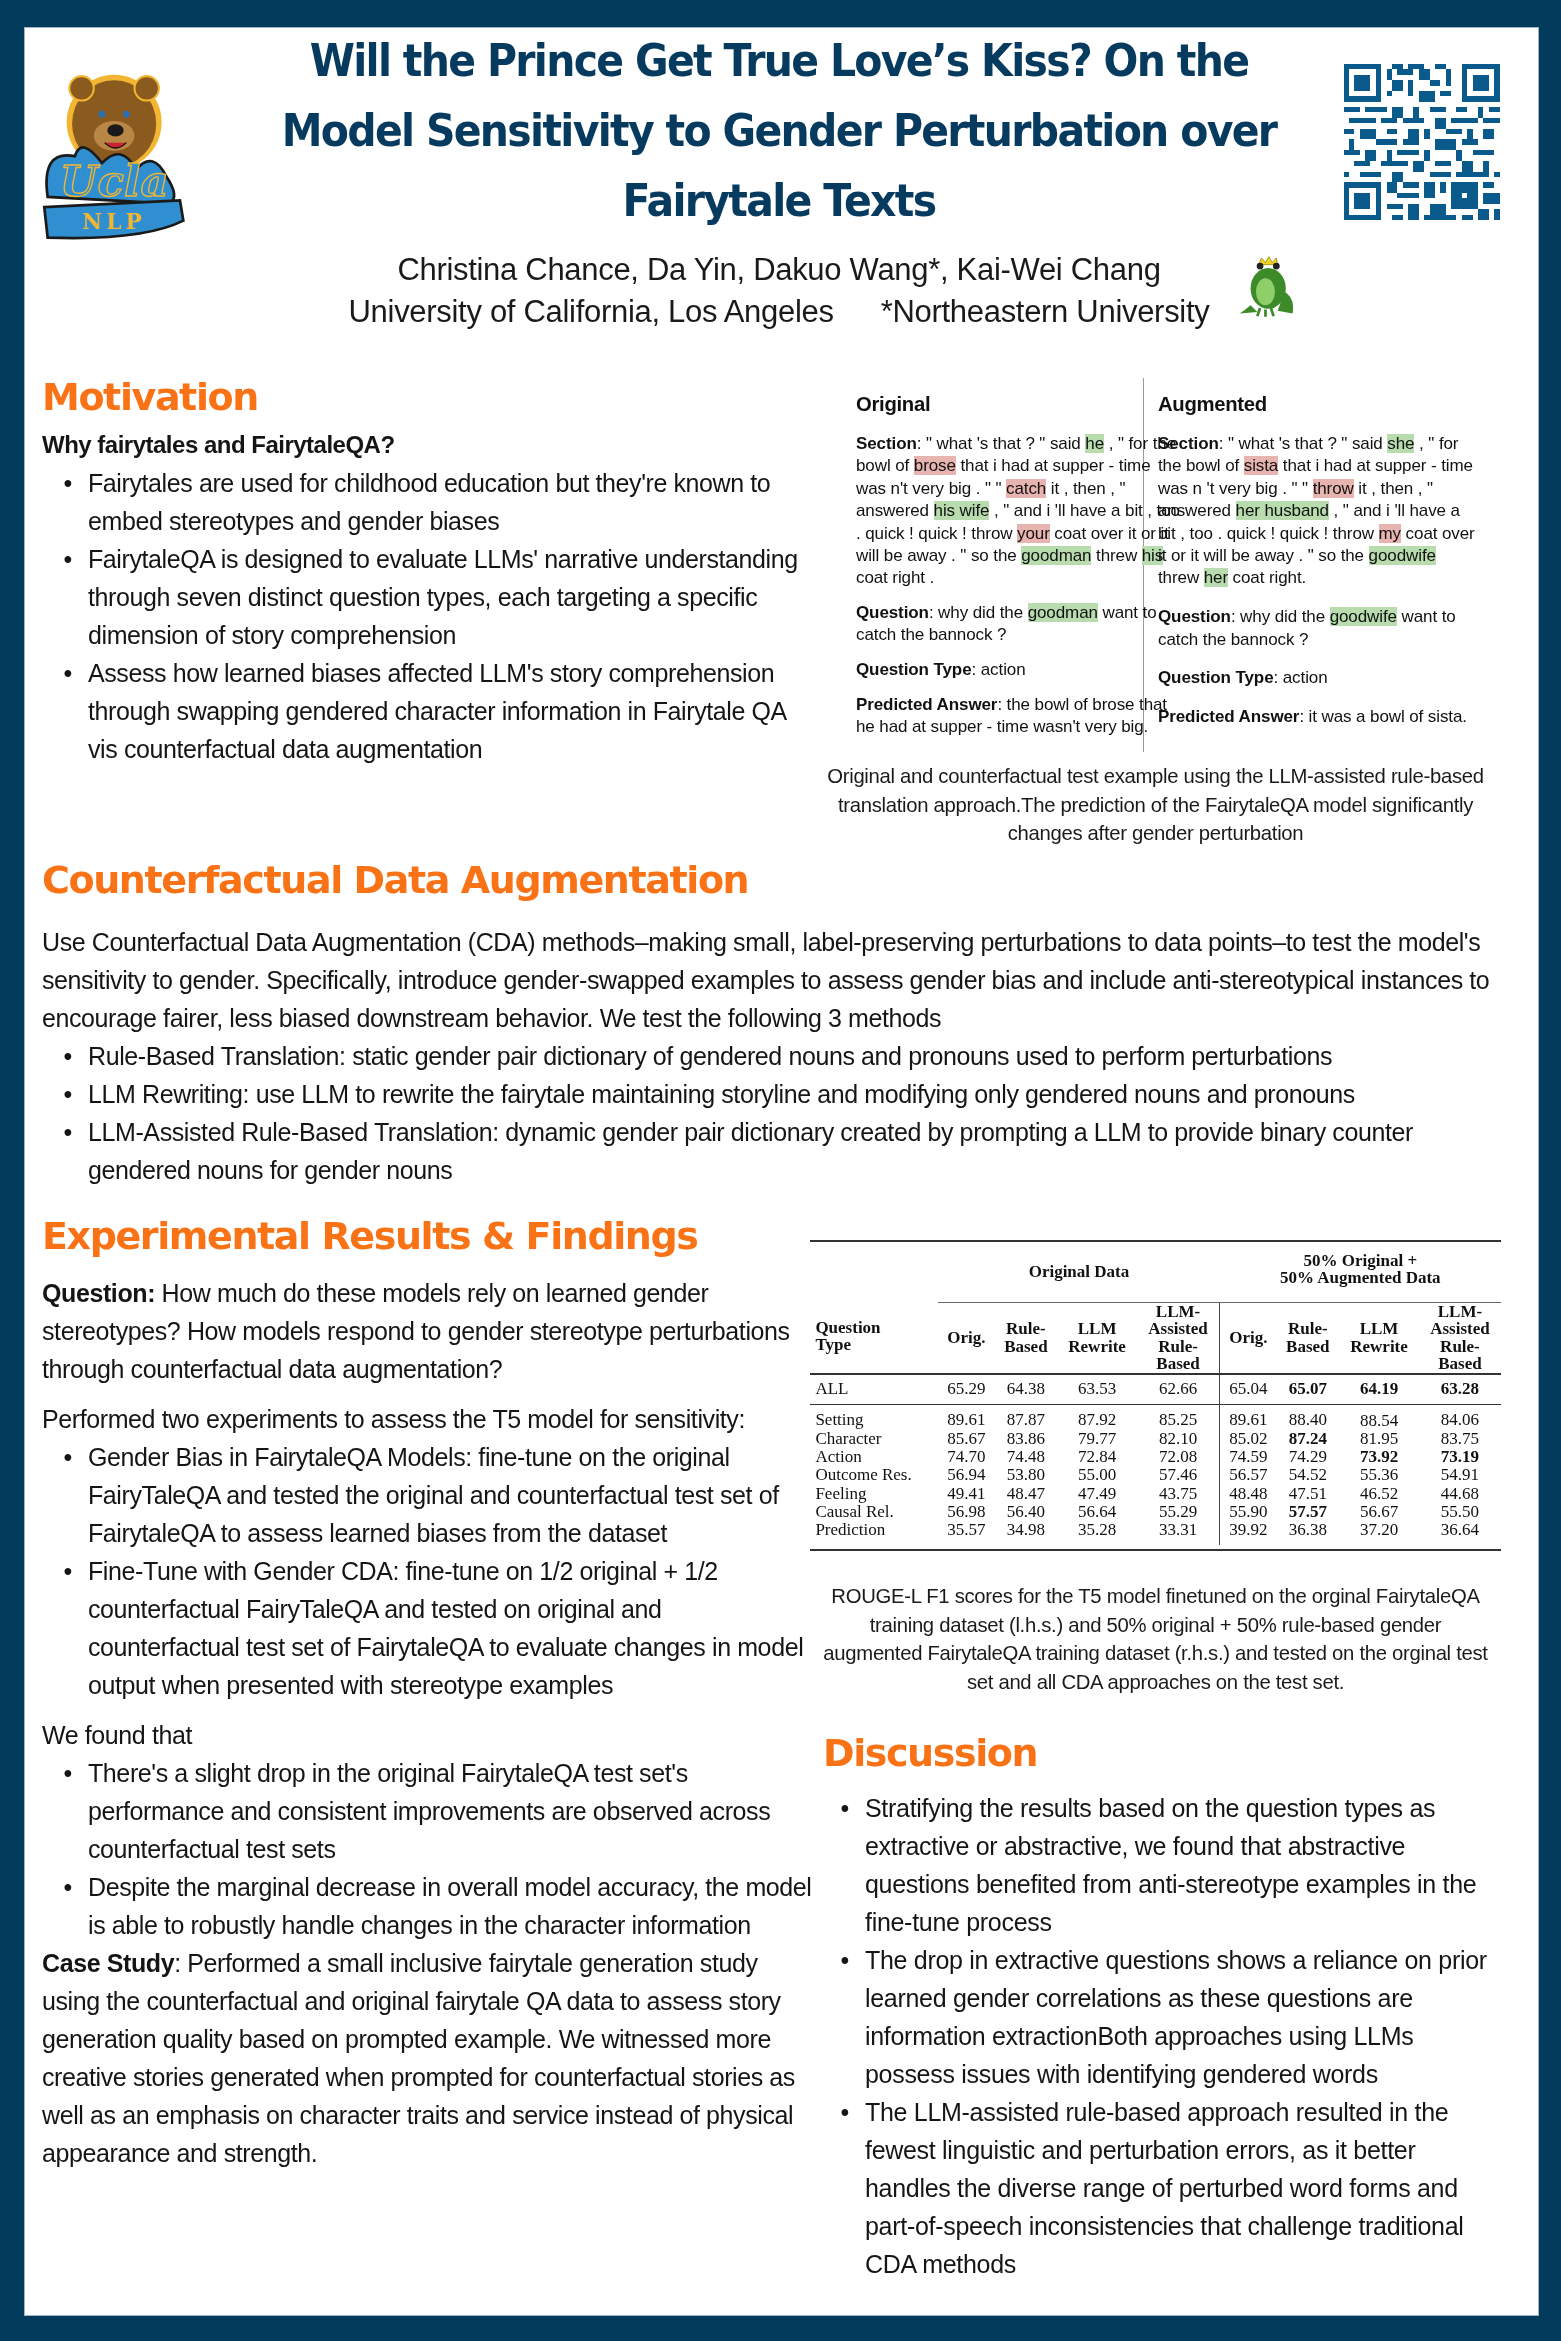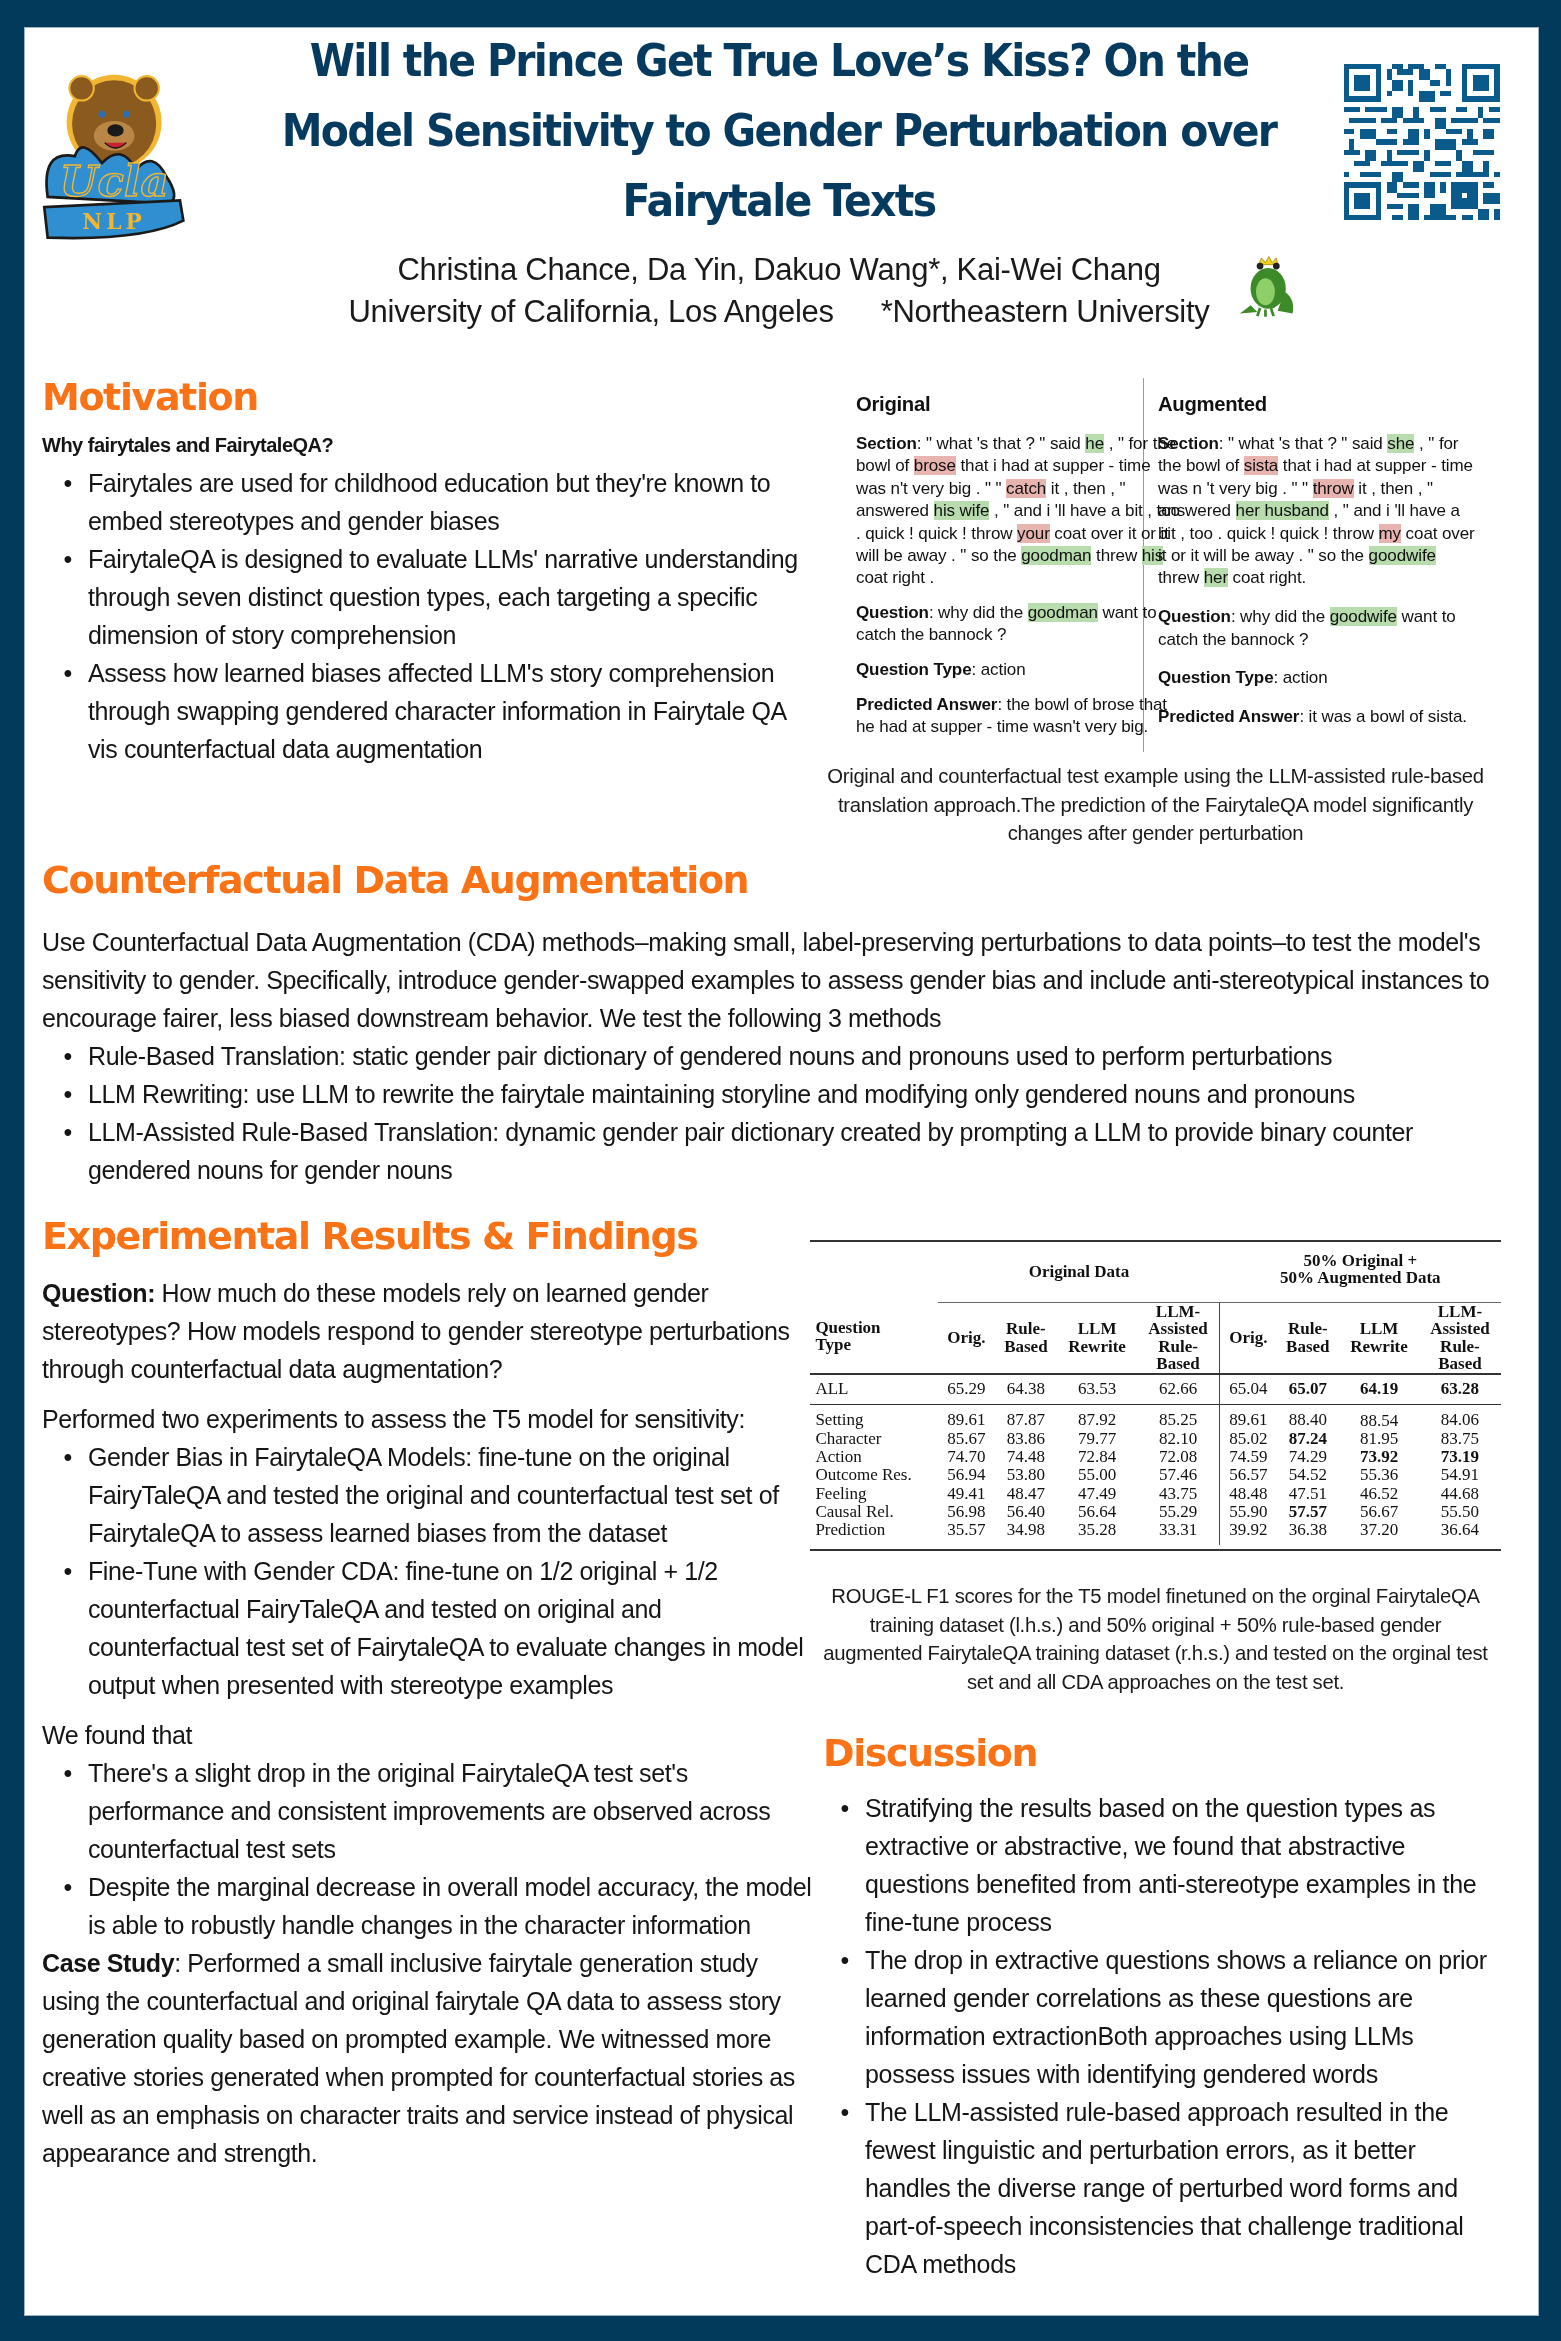--- a/index.html
+++ b/index.html
@@ -38,21 +38,21 @@
 
   
   .txt {
     position: absolute; font-family: "Liberation Sans", sans-serif; font-size: 25px;
     line-height: 38px; color: #151515; letter-spacing: -0.4px;
   }
   .txt p { margin: 0; }
   .txt ul { list-style: none; padding-left: 46px; margin: 0; }
   .txt ul li { position: relative; }
   .txt ul li::before { content: "•"; position: absolute; left: -24.4px; top: 0; }
-  .sub-q { font-size: 20px; font-weight: 700; letter-spacing: -0.5px; }
+  .sub-q { font-size: 24px; font-weight: 700; letter-spacing: -0.5px; }
   b.lbl { font-weight: 700; }
   .gap { height: 12.2px; }
 
   
   .example {
     position: absolute; left: 804px; top: 359px; width: 698px; height: 393px;
     font-family: "Liberation Sans", sans-serif; color: #111;
   }
   .ex-col { position: absolute; top: 0; width: 325px; font-size: 17px; line-height: 22.4px; letter-spacing: -0.1px; }
   .ex-col.left { left: 24px; margin-left: 28px; }

